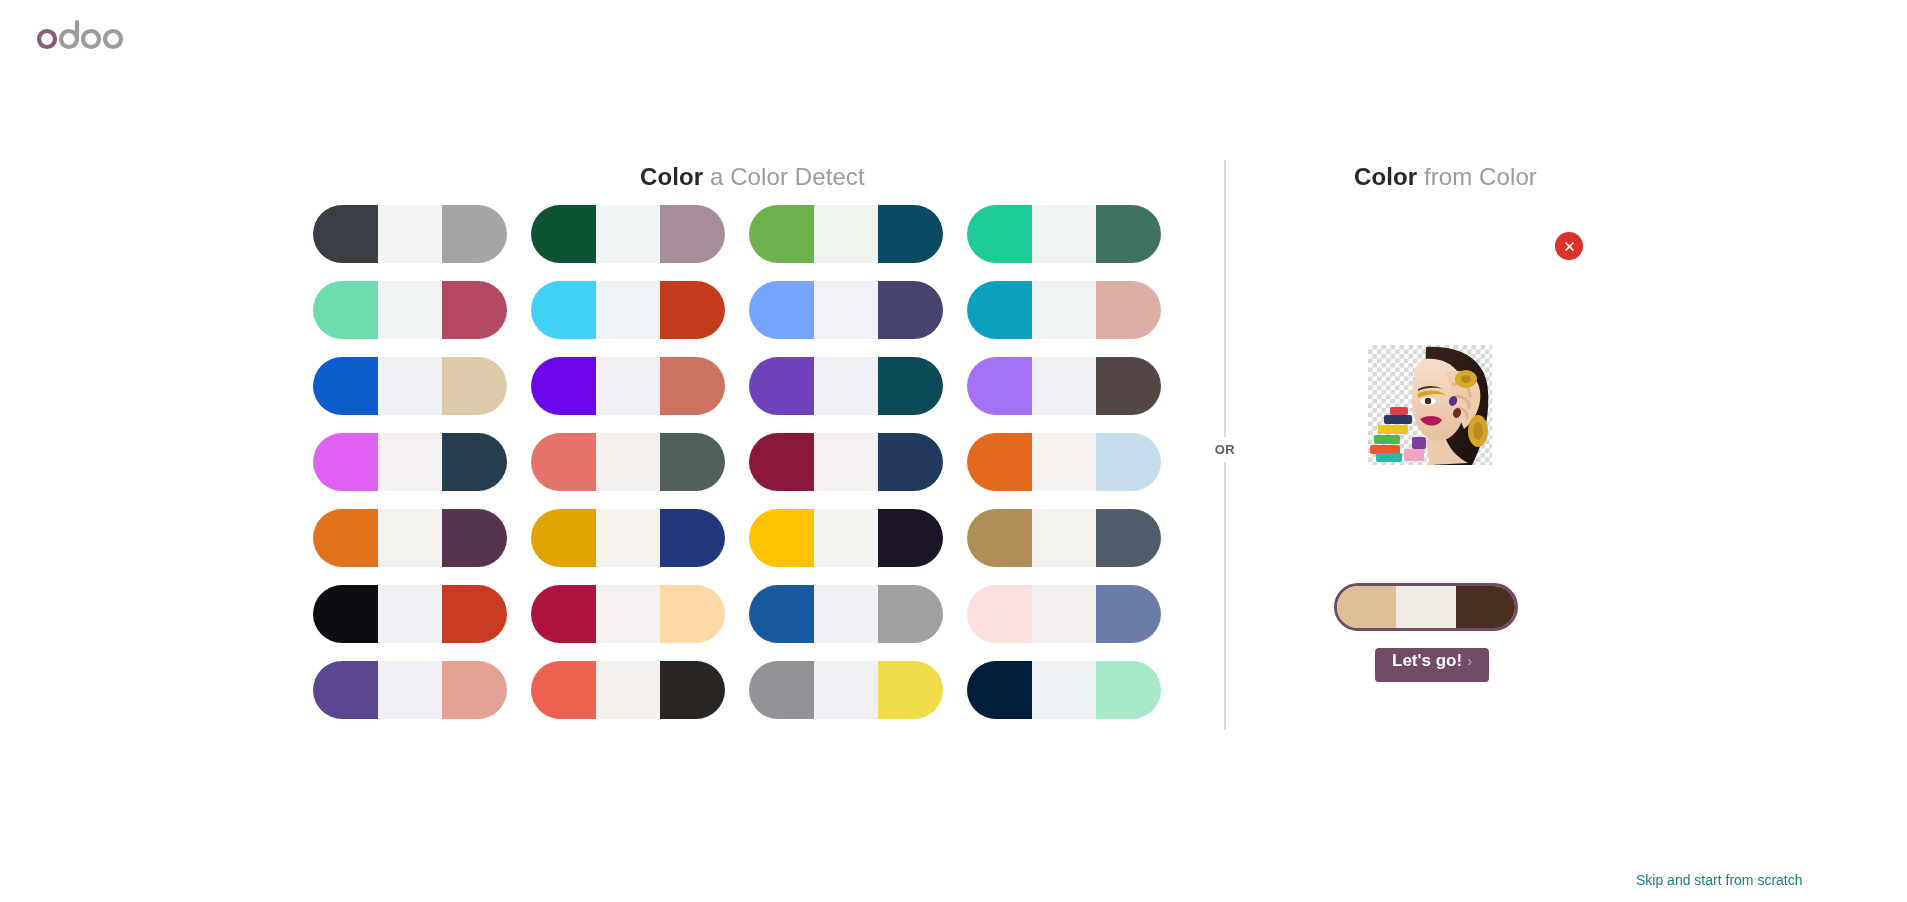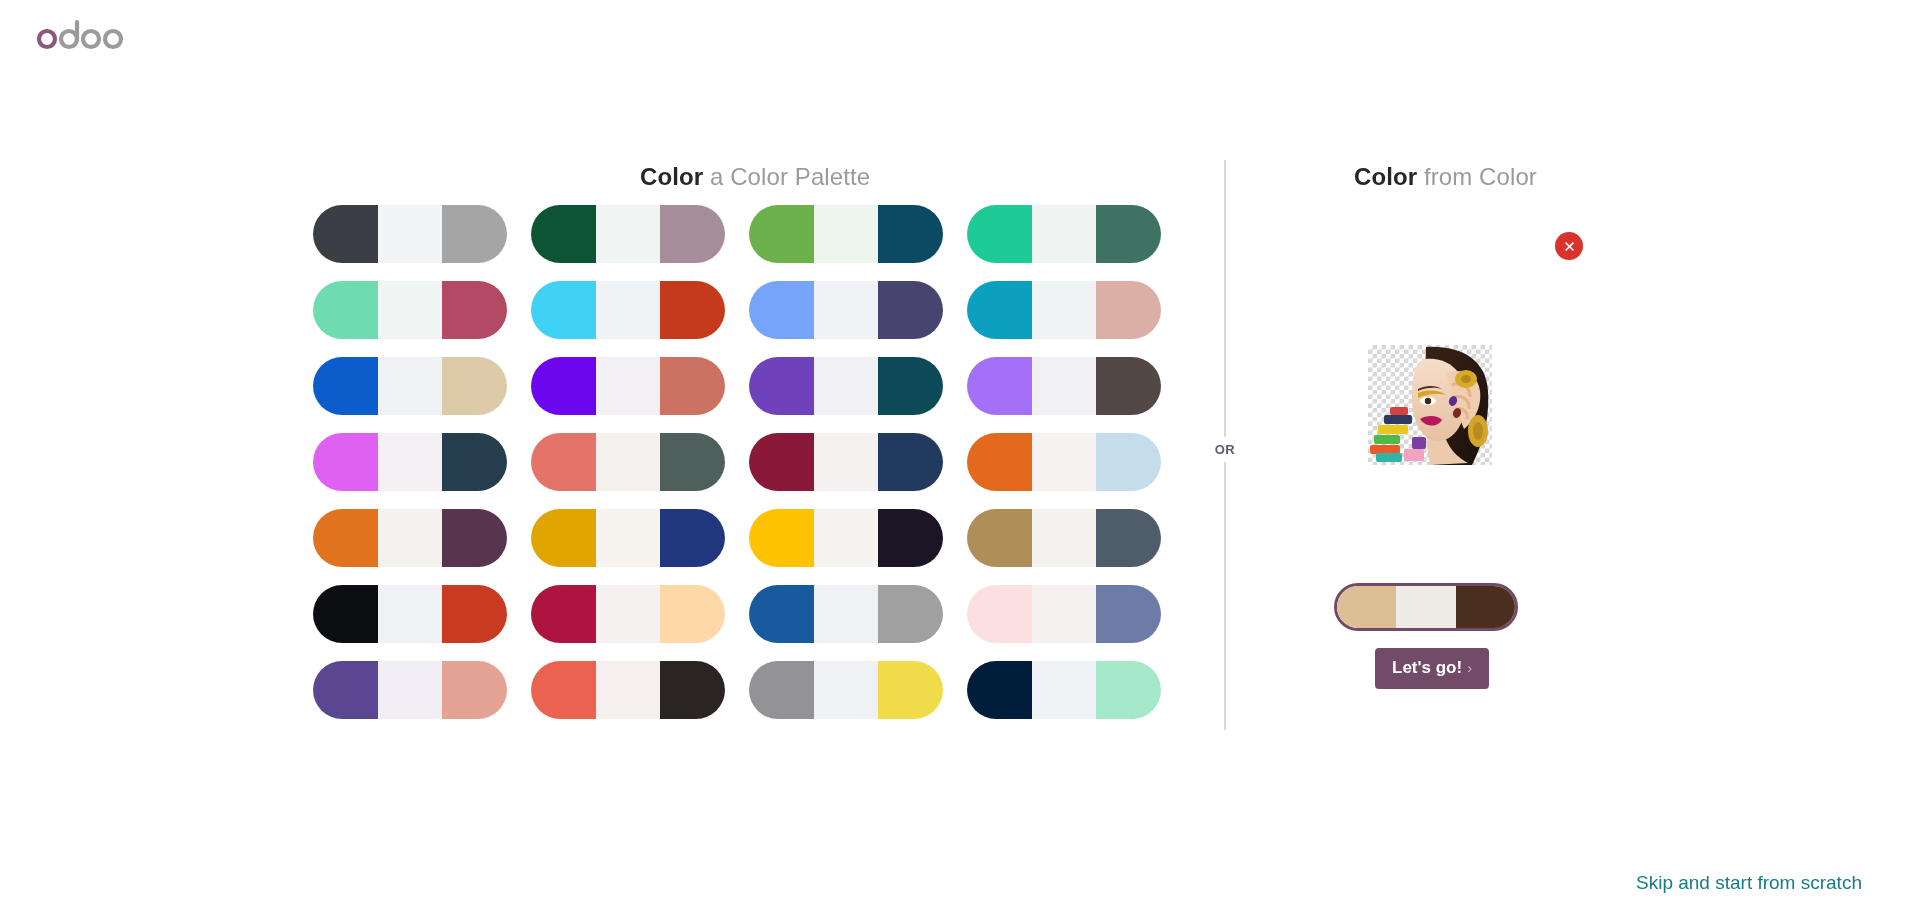--- a/index.html
+++ b/index.html
@@ -124,32 +124,32 @@
     position: absolute;
     left: 85px;
     top: 448px;
     background: #714b67;
     color: #ffffff;
     border: none;
     border-radius: 4px;
     font-family: "Liberation Sans", sans-serif;
     font-size: 17px;
     font-weight: 700;
-    padding: 10px 17px 11px 17px;
+    padding: 3px 17px 11px 17px;
     cursor: pointer;
     white-space: nowrap;
   }
   #lets-go-button .chev { color: #c9aec0; font-weight: 400; margin-left: 5px; font-size: 15px; }
 
   
   #skip-link {
     position: absolute;
     left: 1636px;
     top: 872px;
-    font-size: 19px;
+    font-size: 14px;
     color: #1a7b83;
     text-decoration: none;
     white-space: nowrap;
     cursor: pointer;
   }
 </style>
 </head>
 <body>
 
 <div id="root">
@@ -158,21 +158,21 @@
     <svg viewBox="0 0 100 34" width="100" height="34">
       <circle cx="11" cy="21" r="8" fill="none" stroke="#875A7B" stroke-width="4.2"></circle>
       <circle cx="33" cy="21" r="8" fill="none" stroke="#9b9b9b" stroke-width="4.2"></circle>
       <path d="M41 21 V4" stroke="#9b9b9b" stroke-width="4.2" fill="none" stroke-linecap="round"></path>
       <circle cx="55" cy="21" r="8" fill="none" stroke="#9b9b9b" stroke-width="4.2"></circle>
       <circle cx="77" cy="21" r="8" fill="none" stroke="#9b9b9b" stroke-width="4.2"></circle>
     </svg>
   </div>
 
   <div class="heading" id="choose-heading">
-    <b>Color</b><span> a Color Palette</span>
+    <b>Color</b><span> a Color Detect</span>
   </div>
 
   <div class="palette-grid" id="palette-grid">
       <div class="palette">
         <div class="seg" style="background: rgb(60, 62, 69);"></div>
         <div class="seg" style="background: rgb(242, 244, 245);"></div>
         <div class="seg" style="background: rgb(165, 165, 165);"></div>
       </div>
       <div class="palette">
         <div class="seg" style="background: rgb(13, 84, 52);"></div>

